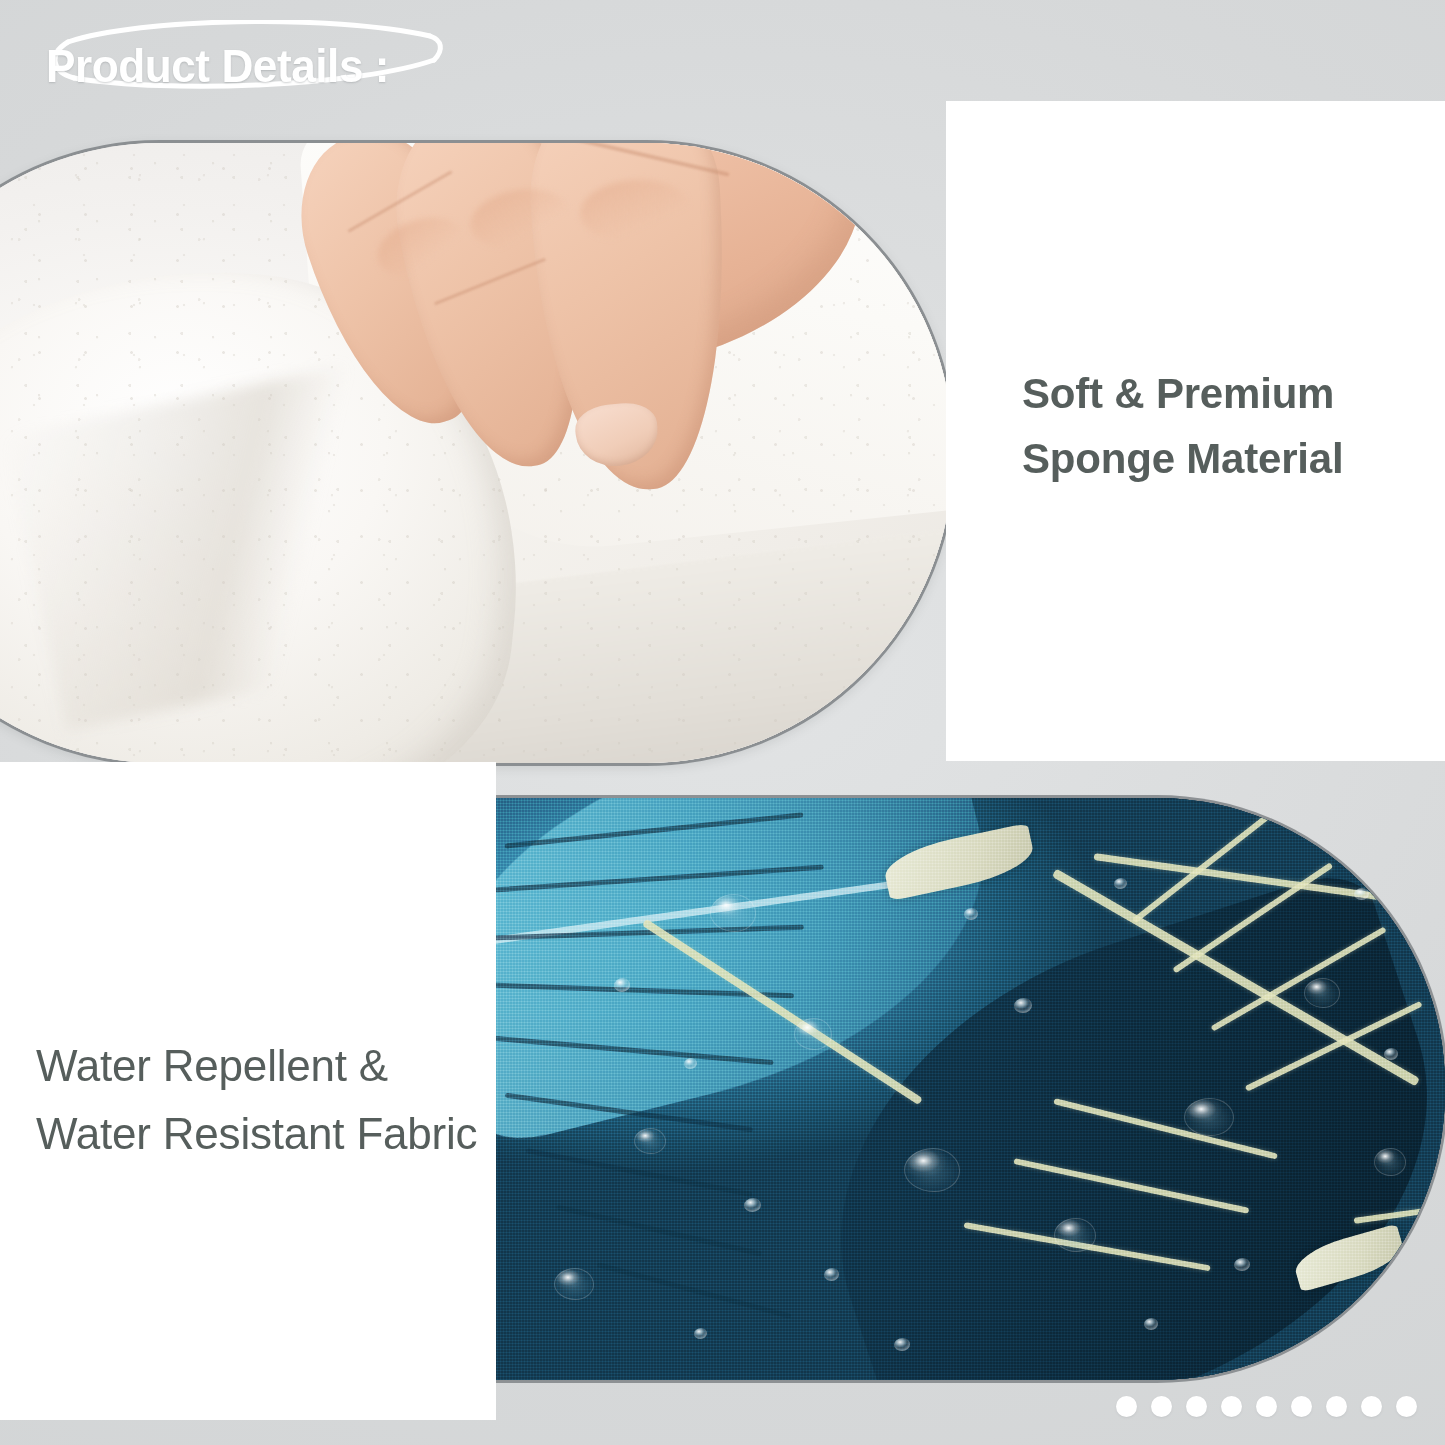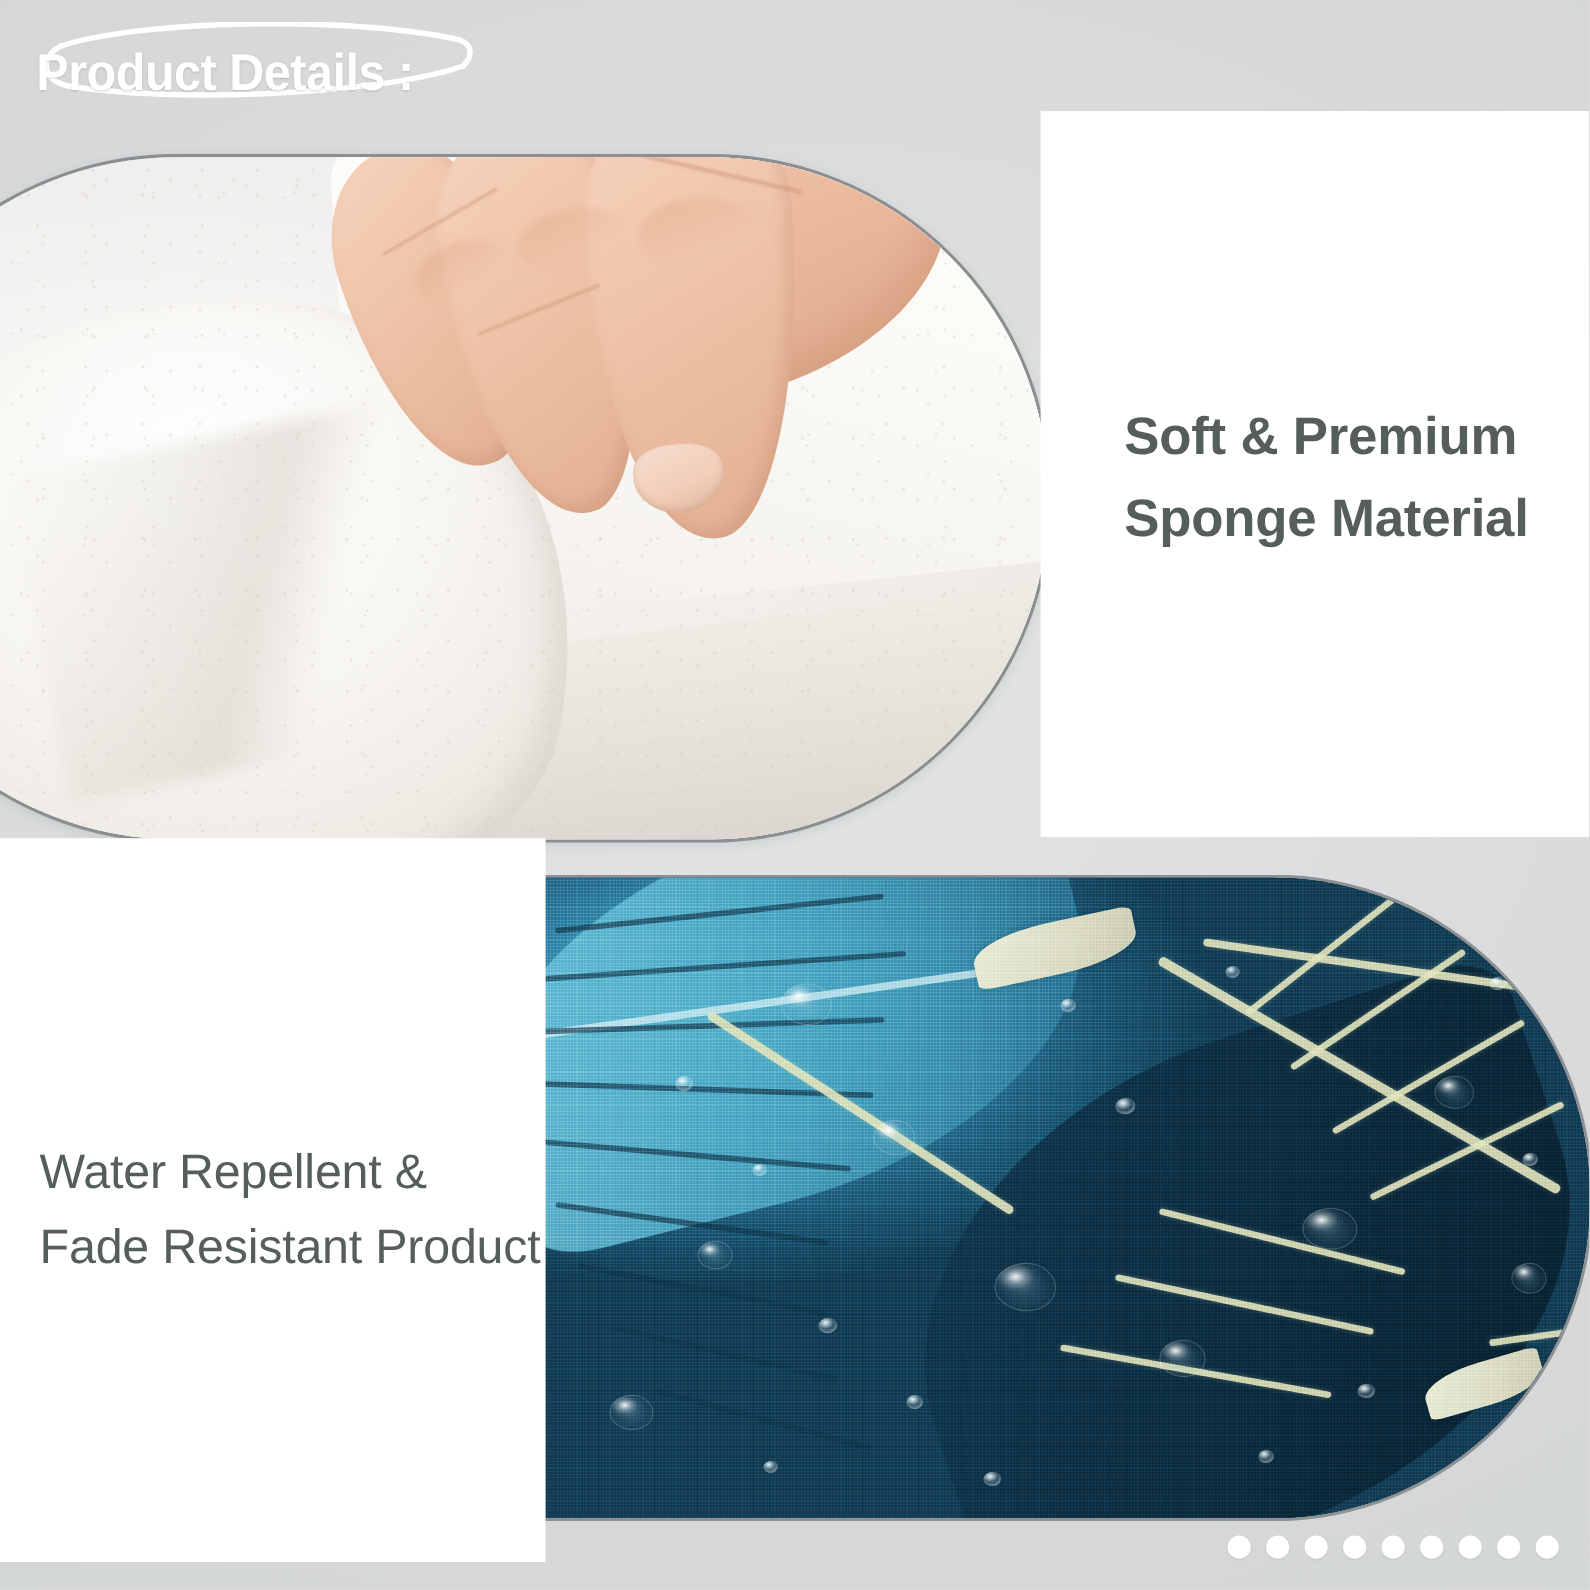--- a/index.html
+++ b/index.html
@@ -12,21 +12,21 @@
   .stage{
     position:relative;
     width:1445px;height:1445px;
     background:
       radial-gradient(ellipse 120% 90% at 50% 45%, #e2e4e5 0%, #d6d8d9 55%, #cfd2d3 100%);
     overflow:hidden;
   }
 
   
   .header{
-    position:absolute;left:3px;top:0;width:560px;height:118px;
+    position:absolute;left:16px;top:0;width:560px;height:118px;
     z-index:40;
     padding-left:20px;
   }
   .header-title{
     position:absolute;left:30px;top:38px;
     font-size:47px;font-weight:bold;
     color:#ffffff;
     letter-spacing:-0.5px;
     white-space:nowrap;
     font-stretch:condensed;
@@ -162,21 +162,21 @@
 
   
   .panel-right{
     position:absolute;left:946px;top:101px;width:499px;height:660px;
     background:#ffffff;
     z-index:20;
   }
   .panel-right .caption{
     position:absolute;left:76px;top:260px;width:420px;
     color:#565e5c;
-    font-size:48px;font-weight:bold;line-height:1.55;
+    font-size:42px;font-weight:bold;line-height:1.55;
     letter-spacing:-0.2px;
   }
   .cap-line{display:block;white-space:nowrap;}
 
   
   .panel-left{
     position:absolute;left:0;top:762px;width:496px;height:658px;
     background:#ffffff;
     z-index:20;
   }
@@ -379,21 +379,21 @@
   <div class="panel-right">
     <div class="caption">
       <span class="cap-line">Soft &amp; Premium</span>
       <span class="cap-line">Sponge Material</span>
     </div>
   </div>
 
   <div class="panel-left">
     <div class="caption">
       <span class="cap-line">Water Repellent &amp;</span>
-      <span class="cap-line">Fade Resistant Product</span>
+      <span class="cap-line">Water Resistant Fabric</span>
     </div>
   </div>
 
   <div class="header">
     <svg class="header-ellipse" viewBox="0 0 420 84">
       <path d="M38 22 C110 -2 300 -6 400 16" stroke="#ffffff" stroke-width="5" fill="none" stroke-linecap="round"></path>
       <path d="M400 16 C412 20 414 30 404 40" stroke="#ffffff" stroke-width="5" fill="none" stroke-linecap="round"></path>
       <path d="M404 40 C330 66 140 74 44 58" stroke="#ffffff" stroke-width="5" fill="none" stroke-linecap="round"></path>
       <path d="M44 58 C22 52 18 34 38 22" stroke="#ffffff" stroke-width="5" fill="none" stroke-linecap="round"></path>
     </svg>

